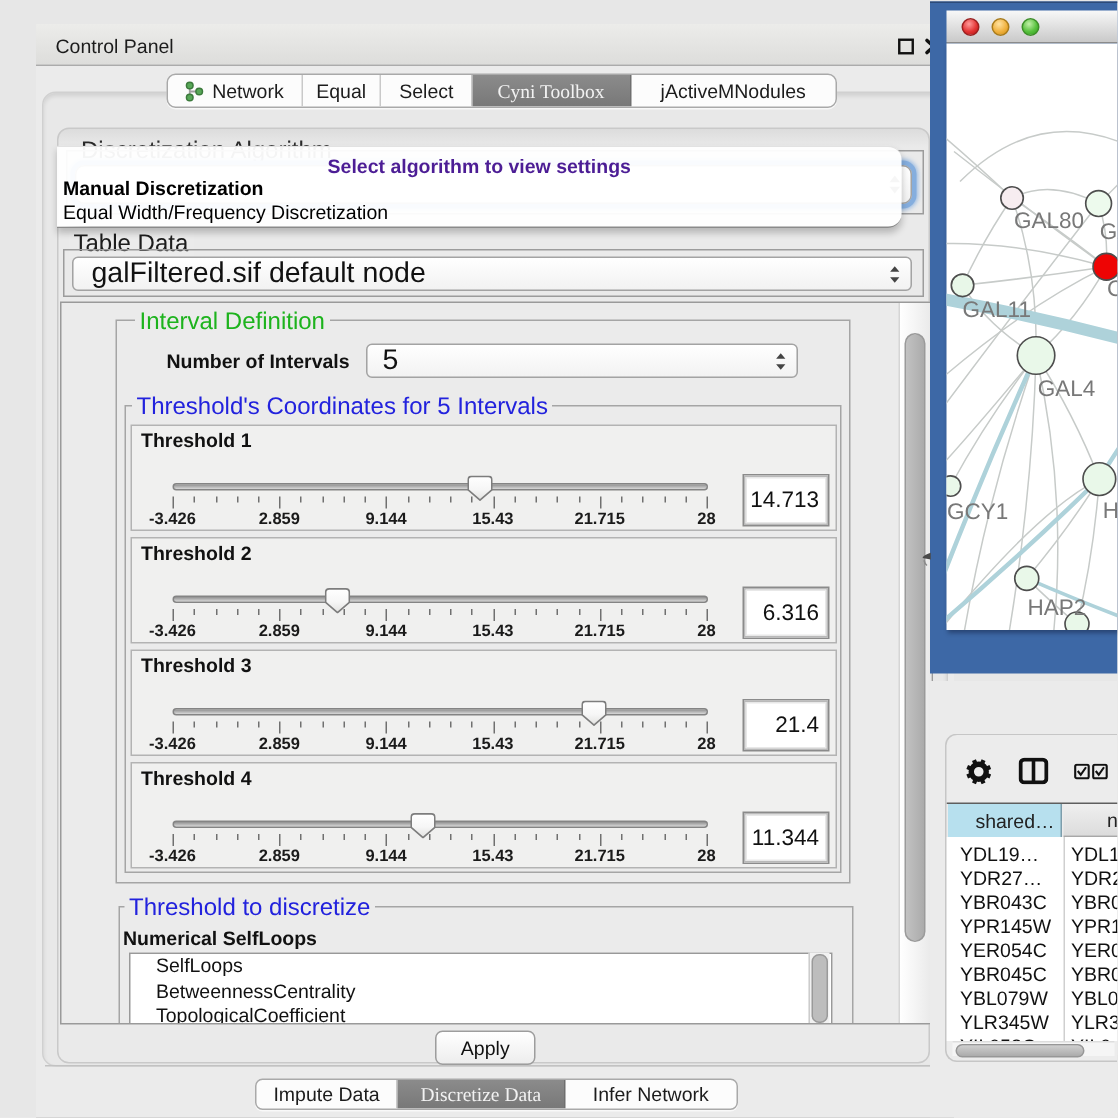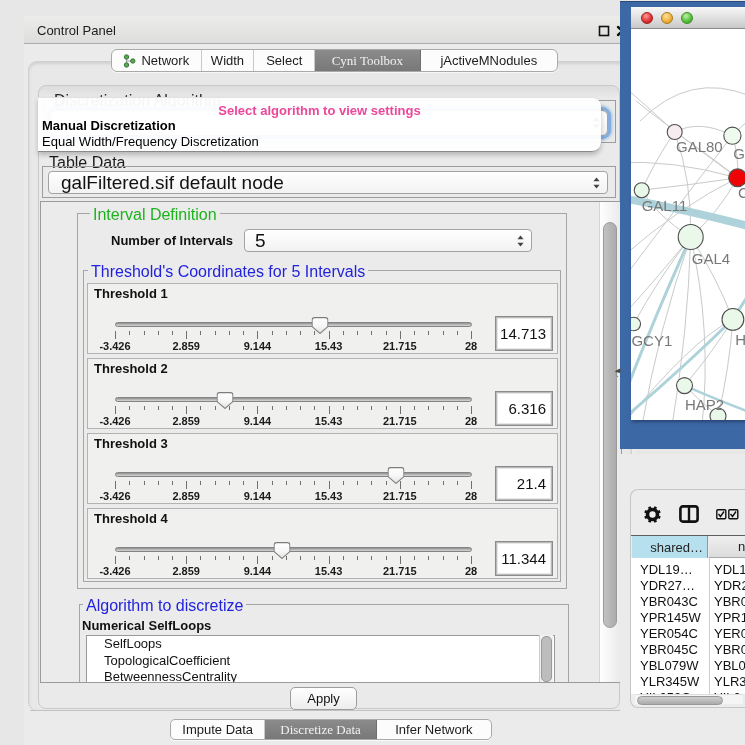--- a/index.html
+++ b/index.html
@@ -56,21 +56,21 @@
   font-size:15px; color:#111; display:flex; align-items:center; justify-content:flex-end; padding-right:5px; }
 
 
 #attrlist { position:absolute; left:45px; top:433px; width:469px; height:48px; background:#fff; border:1px solid #999; overflow:hidden; }
 #attrlist div { font-size:13px; color:#111; padding-left:17px; height:16.5px; line-height:16.5px; }
 
 
 #popup { position:absolute; left:14px; top:81px; width:563px; height:55px;
   background:rgba(255,255,255,0.95); border-top:1px solid #e2e2e2; border-bottom:1px solid #8a8a8a;
   border-radius:0 9px 9px 0; box-shadow:0 3px 5px rgba(0,0,0,0.22); }
-#popup .prompt { position:absolute; top:5px; width:100%; text-align:center; font-size:13px; font-weight:bold; color:#ec4899; }
+#popup .prompt { position:absolute; top:5px; width:100%; text-align:center; font-size:13px; font-weight:bold; color:#4c1d95; }
 #popup .it1 { position:absolute; left:4px; top:20px; font-size:13px; font-weight:bold; color:#000; }
 #popup .it2 { position:absolute; left:4px; top:36px; font-size:13px; color:#000; }
 
 
 .btn { position:absolute; background:linear-gradient(#ffffff,#ededed); border:1px solid #9d9d9d; border-radius:5px;
   font-size:13px; color:#111; display:flex; align-items:center; justify-content:center; }
 
 
 #netwin { position:absolute; left:620px; top:1px; width:125px; height:448px; background:#3d68a6; border-top:1px solid #2c4a78; }
 #nettitle { position:absolute; left:11px; top:5px; width:114px; height:22px;
@@ -105,21 +105,21 @@
 
   <div class="pill" style="left:87px; top:33px; width:447px; height:23px;">
     <div class="seg" style="width:90px;">
       <svg width="13" height="14" viewBox="0 0 13 14" style="margin-right:5px;">
         <path d="M3.5 3.5 V10.5 M3.5 7 H9.5" stroke="#9e9e9e" stroke-width="1.2" fill="none"></path>
         <circle cx="3.5" cy="3" r="2.2" fill="#57a757" stroke="#3c7a3c"></circle>
         <circle cx="3.5" cy="11" r="2.2" fill="#57a757" stroke="#3c7a3c"></circle>
         <circle cx="9.8" cy="7" r="2.2" fill="#57a757" stroke="#3c7a3c"></circle>
       </svg>
       Network</div>
-    <div class="seg" style="width:53px;">Width</div>
+    <div class="seg" style="width:53px;">Equal</div>
     <div class="seg" style="width:61px;">Select</div>
     <div class="seg dark" style="width:106px;">Cyni Toolbox</div>
     <div class="seg" style="width:137px;">jActiveMNodules</div>
   </div>
 
   <div class="glabel" style="left:27px; top:76px; color:#2a2a2a; background:transparent;">Discretization Algorithm</div>
   <div class="gbox" style="left:20px; top:84px; width:572px; height:43px;"></div>
   <div class="combo" style="left:26px; top:94px; width:558px; height:26px; border-radius:6px; box-shadow:0 0 0 3px #85aede, 0 0 3px 4px rgba(90,150,220,0.55);">
     <svg class="spin" width="9" height="14" viewBox="0 0 9 14">
         <path d="M4.5 1 L8 5.5 H1 Z" fill="#555"></path>
@@ -345,26 +345,26 @@
               <stop offset="0.55" stop-color="#f6f6f6"></stop>
               <stop offset="1" stop-color="#e2e2e0"></stop>
             </linearGradient>
           </defs>
         <path d="M3 0.6 L14 0.6 Q16.4 0.6 16.4 3 L16.4 9.6 L8.5 16.4 L0.6 9.6 L0.6 3 Q0.6 0.6 3 0.6 Z" fill="url(#thg4)" stroke="#7d7d7d" stroke-width="1.1"></path>
       </svg>
       <div class="vbox">11.344</div>
     </div>
 
     <div class="gbox" style="left:38px; top:402px; width:490px; height:280px; border-color:#a5a5a5;"></div>
-    <div class="glabel" style="left:42px; top:395px; color:#2222dd;">Algorithm to discretize</div>
+    <div class="glabel" style="left:42px; top:395px; color:#2222dd;">Threshold to discretize</div>
     <div style="position:absolute; left:41px; top:416px; font-size:13px; font-weight:bold; color:#111;">Numerical SelfLoops</div>
     <div id="attrlist">
       <div>SelfLoops</div>
+      <div>BetweennessCentrality</div>
       <div>TopologicalCoefficient</div>
-      <div>BetweennessCentrality</div>
     </div>
     <div style="position:absolute; left:498px; top:433px; width:14px; height:48px; background:#f2f2f2; border-left:1px solid #ccc;">
       <div style="position:absolute; left:1px; top:1px; width:11px; height:46px; border-radius:5px; background:#bdbdbd; border:1px solid #9a9a9a;"></div>
     </div>
 
     <div id="vtrack">
         <div id="vthumb"></div>
       </div>
   </div>
 

